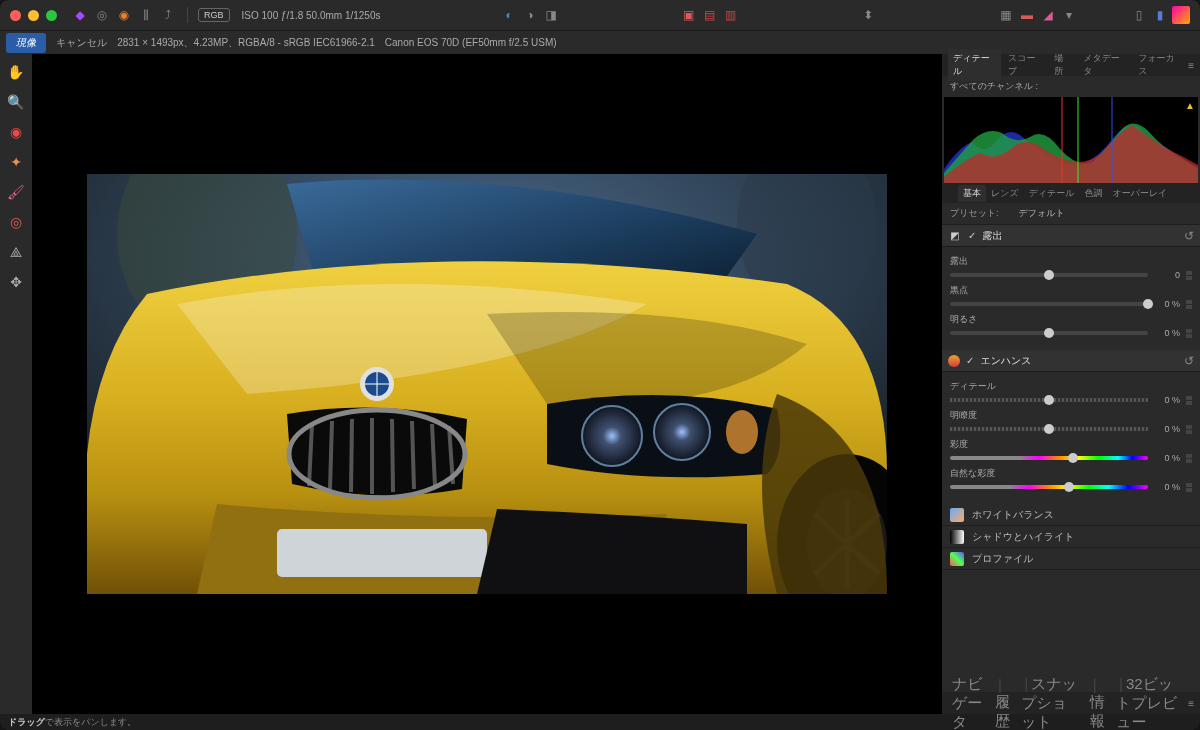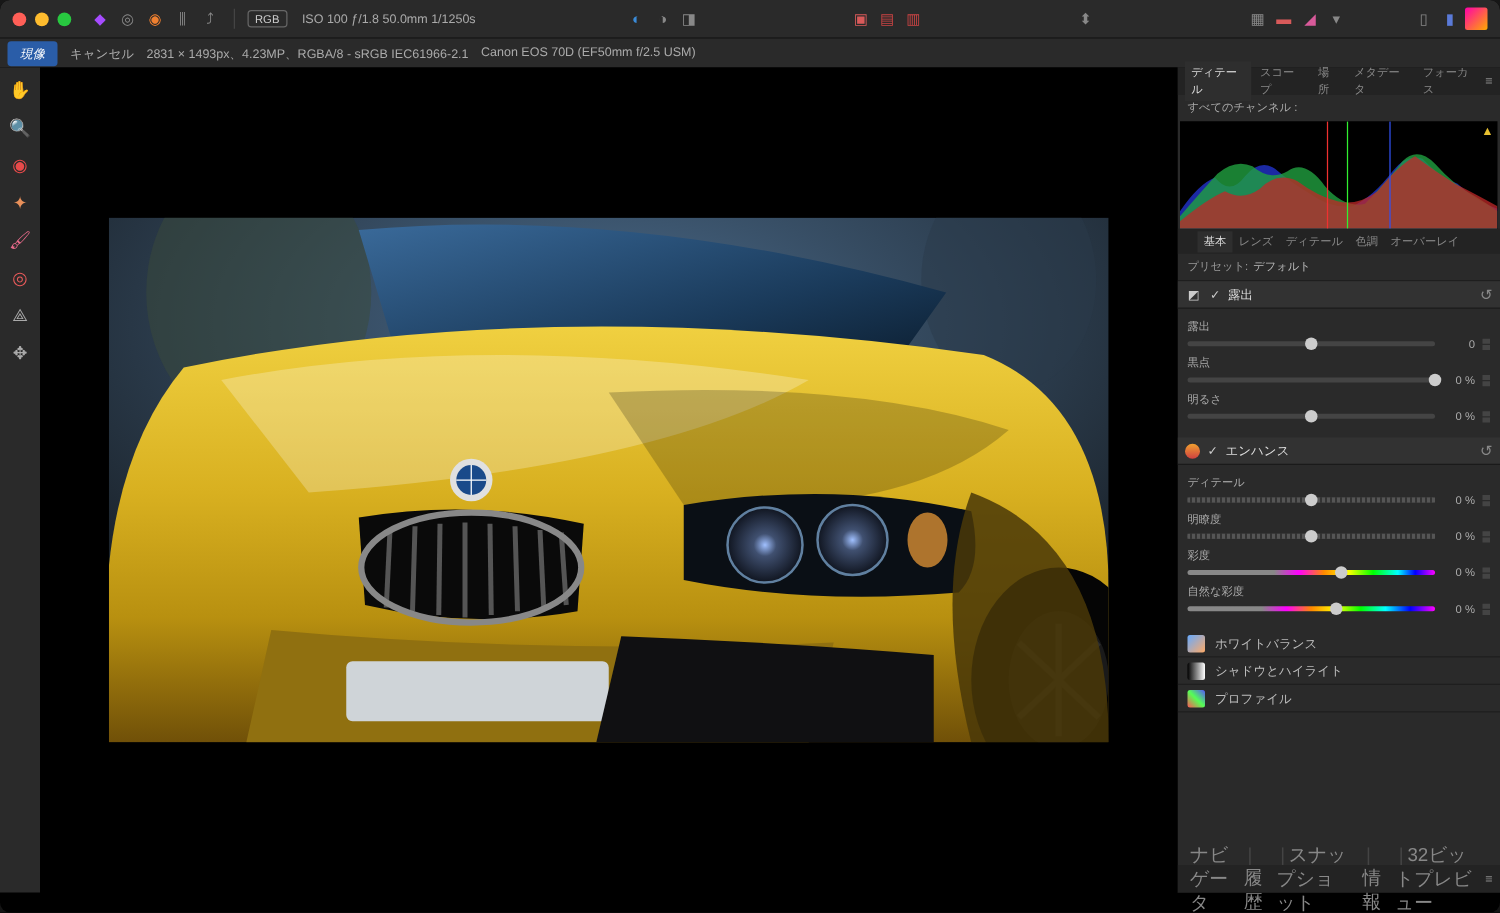--- a/index.html
+++ b/index.html
@@ -39,21 +39,21 @@
 .rtab-gear { margin-left: auto; margin-right: 6px; color: #888; font-size: 10px; cursor: pointer; }
 
 .histo-title { font-size: 9px; color: #aaa; padding: 4px 8px; }
 .histo { height: 86px; background: #000; position: relative; margin: 0 2px; overflow: hidden; }
 .histo-warn { position: absolute; top: 3px; right: 3px; font-size: 10px; }
 
 .subtabs { display: flex; height: 20px; background: #232323; align-items: center; padding-left: 16px; }
 .subtab { font-size: 9px; color: #888; padding: 2px 5px; cursor: pointer; }
 .subtab.active { color: #ddd; background: #2e2e2e; }
 
-.preset-row { display: flex; align-items: center; padding: 4px 8px; font-size: 9px; color: #999; border-bottom: 1px solid #1e1e1e; }
+.preset-row { display: flex; align-items: center; padding: 4px 8px; font-size: 9px; color: #999; border-bottom: 1px solid #1e1e1e; gap: 16px; }
 .preset-val { color: #bbb; margin-left: 4px; }
 
 .section-hdr { display: flex; align-items: center; height: 22px; padding: 0 6px; background: #323232; border-bottom: 1px solid #1a1a1a; gap: 6px; }
 .section-icon { width: 14px; height: 14px; display: flex; align-items: center; justify-content: center; }
 .section-name { font-size: 10px; color: #ddd; flex: 1; }
 .section-reset { font-size: 12px; color: #888; cursor: pointer; }
 .check { font-size: 10px; color: #ccc; }
 
 .sliders { padding: 4px 8px 8px; }
 .slider-row { margin: 4px 0; }
@@ -399,14 +399,18 @@
         <span class="btab">ナビゲータ</span>
         <span class="btab btab-sep">履歴</span>
         <span class="btab btab-sep">スナップショット</span>
         <span class="btab btab-sep">情報</span>
         <span class="btab btab-sep">32ビットプレビュー</span>
         <span class="rtab-gear">≡</span>
       </div>
     </div>
   </div>
 
+  <div class="statusbar">
+    <b>ドラッグ</b>
+    <span>で表示をパンします。</span>
+  </div>
 
 </div>
 
 </body></html>

